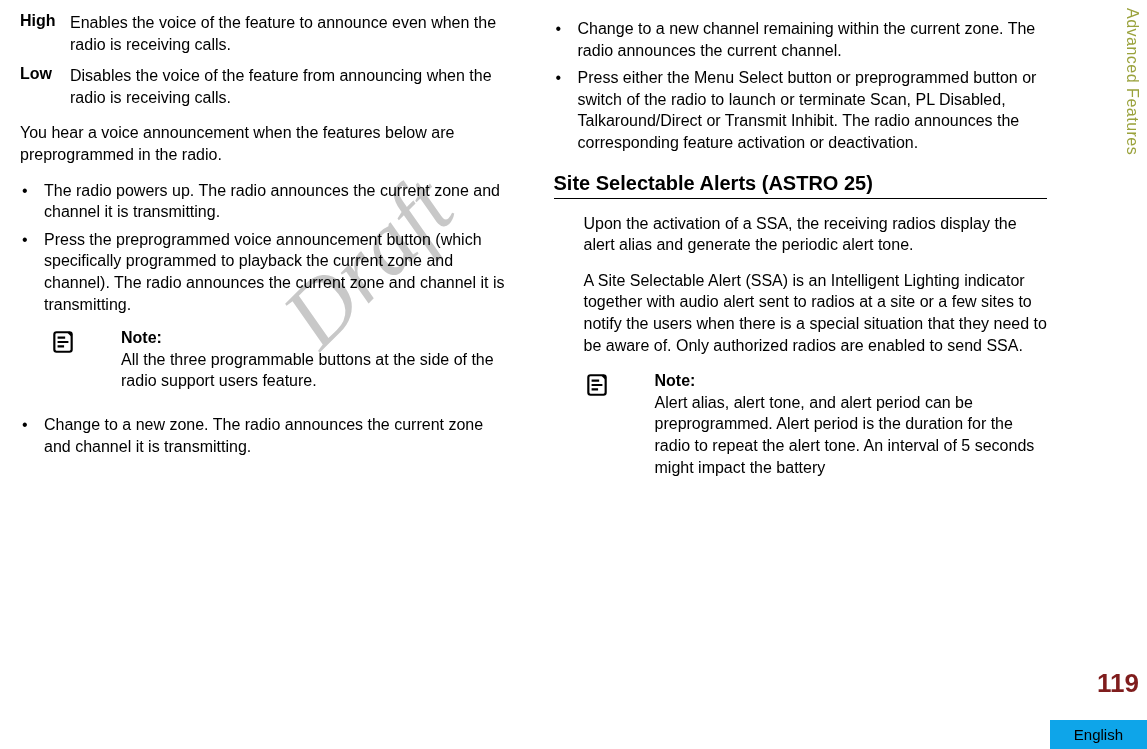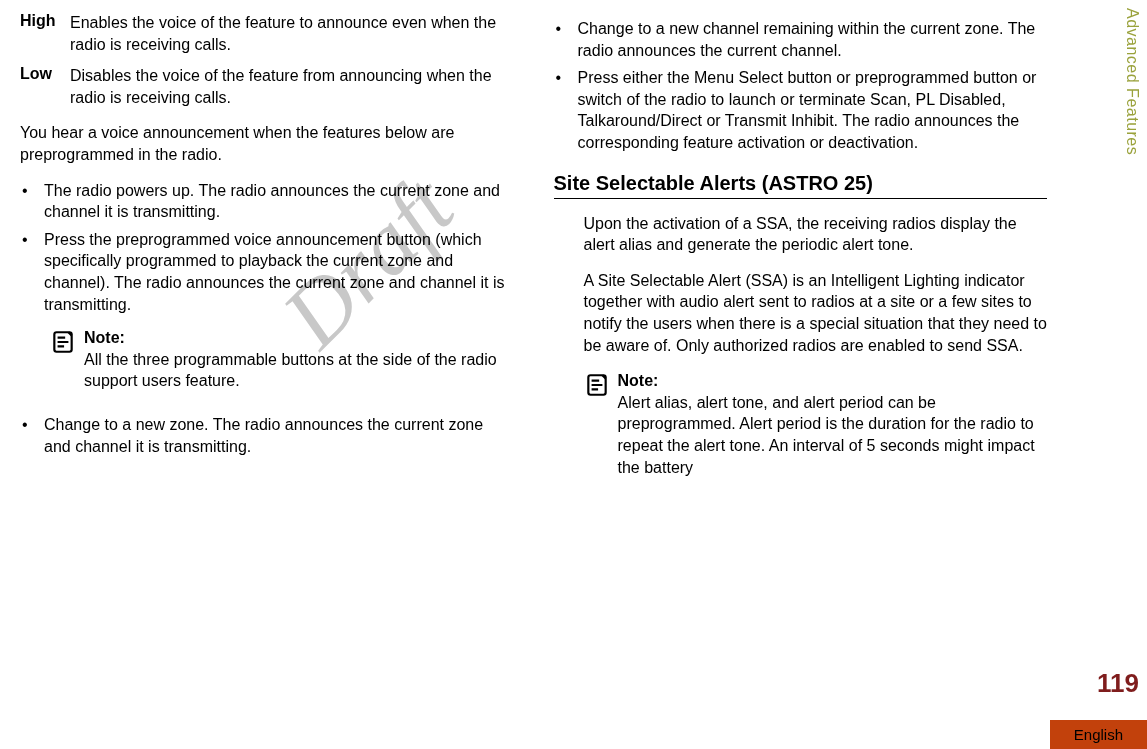--- a/index.html
+++ b/index.html
@@ -28,21 +28,21 @@
     .def-term { font-weight: bold; width: 50px; flex-shrink: 0; }
     .def-desc { flex: 1; line-height: 1.35; }
     .para { margin: 14px 0; line-height: 1.35; }
     ul.bullets { list-style: none; padding: 0; margin: 6px 0; }
     ul.bullets > li { display: flex; margin: 6px 0; line-height: 1.35; }
     ul.bullets > li::before { content: "•"; width: 22px; flex-shrink: 0; text-align: left; padding-left: 2px; }
     ul.bullets > li > .li-content { flex: 1; }
     .note-block { display: flex; margin: 12px 0 12px 30px; }
     .note-icon { width: 34px; flex-shrink: 0; padding-top: 2px; }
     .note-icon svg { width: 26px; height: 26px; stroke: #000; fill: none; stroke-width: 2; }
-    .note-body { flex: 1; line-height: 1.35; }
+    .note-body { flex: 1; line-height: 1.35; margin-left: 37px; }
     .note-label { font-weight: bold; display: block; }
     .note-p { margin: 0 0 10px 0; }
     h2.section-title {
       font-size: 20px;
       font-weight: bold;
       border-bottom: 1.5px solid #000;
       padding-bottom: 3px;
       margin: 18px 0 10px 0;
     }
     .section-body { padding-left: 30px; }
@@ -75,21 +75,21 @@
       right: 8px;
       bottom: 50px;
       color: #7f1d1d;
       font-size: 26px;
       font-weight: bold;
     }
     .lang-label {
       position: absolute;
       right: 0;
       bottom: 0;
-      background: #c2410c;
+      background: #0ea5e9;
       color: #000;
       padding: 6px 24px;
       font-size: 15px;
     }
     .right-margin { position: absolute; right: 0; top: 0; width: 92px; height: 100%; }
     .main-cols { display: flex; flex: 1; padding-right: 80px; }
   </style>
 </head>
 <body>
 

